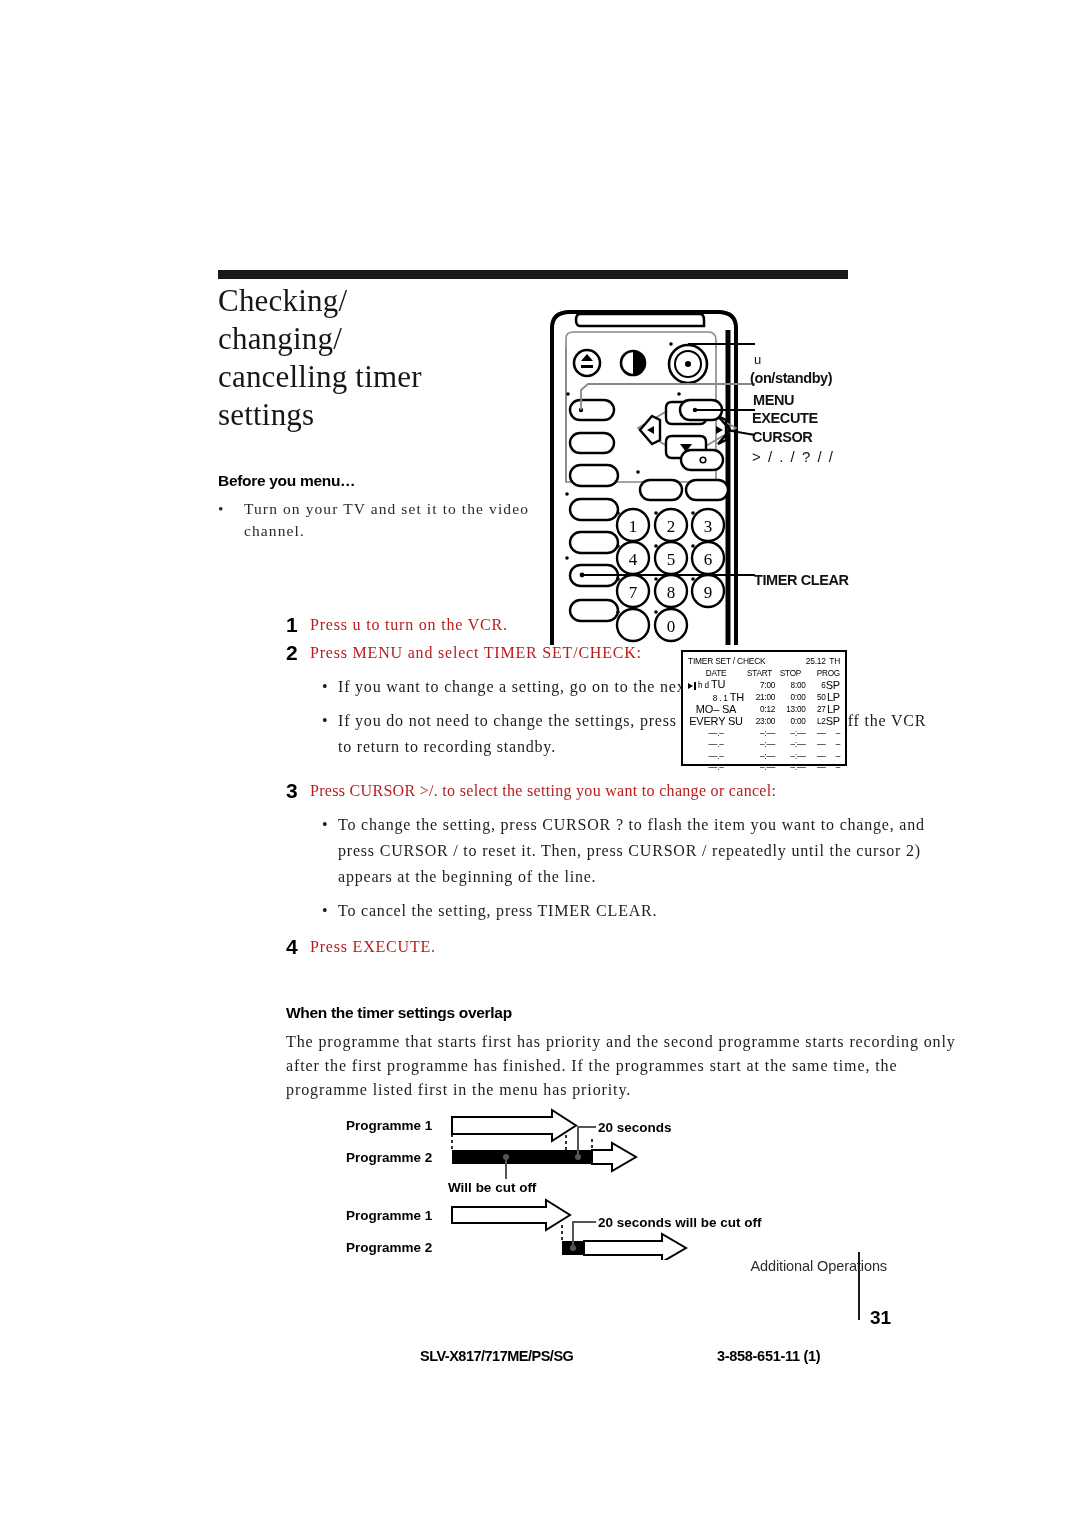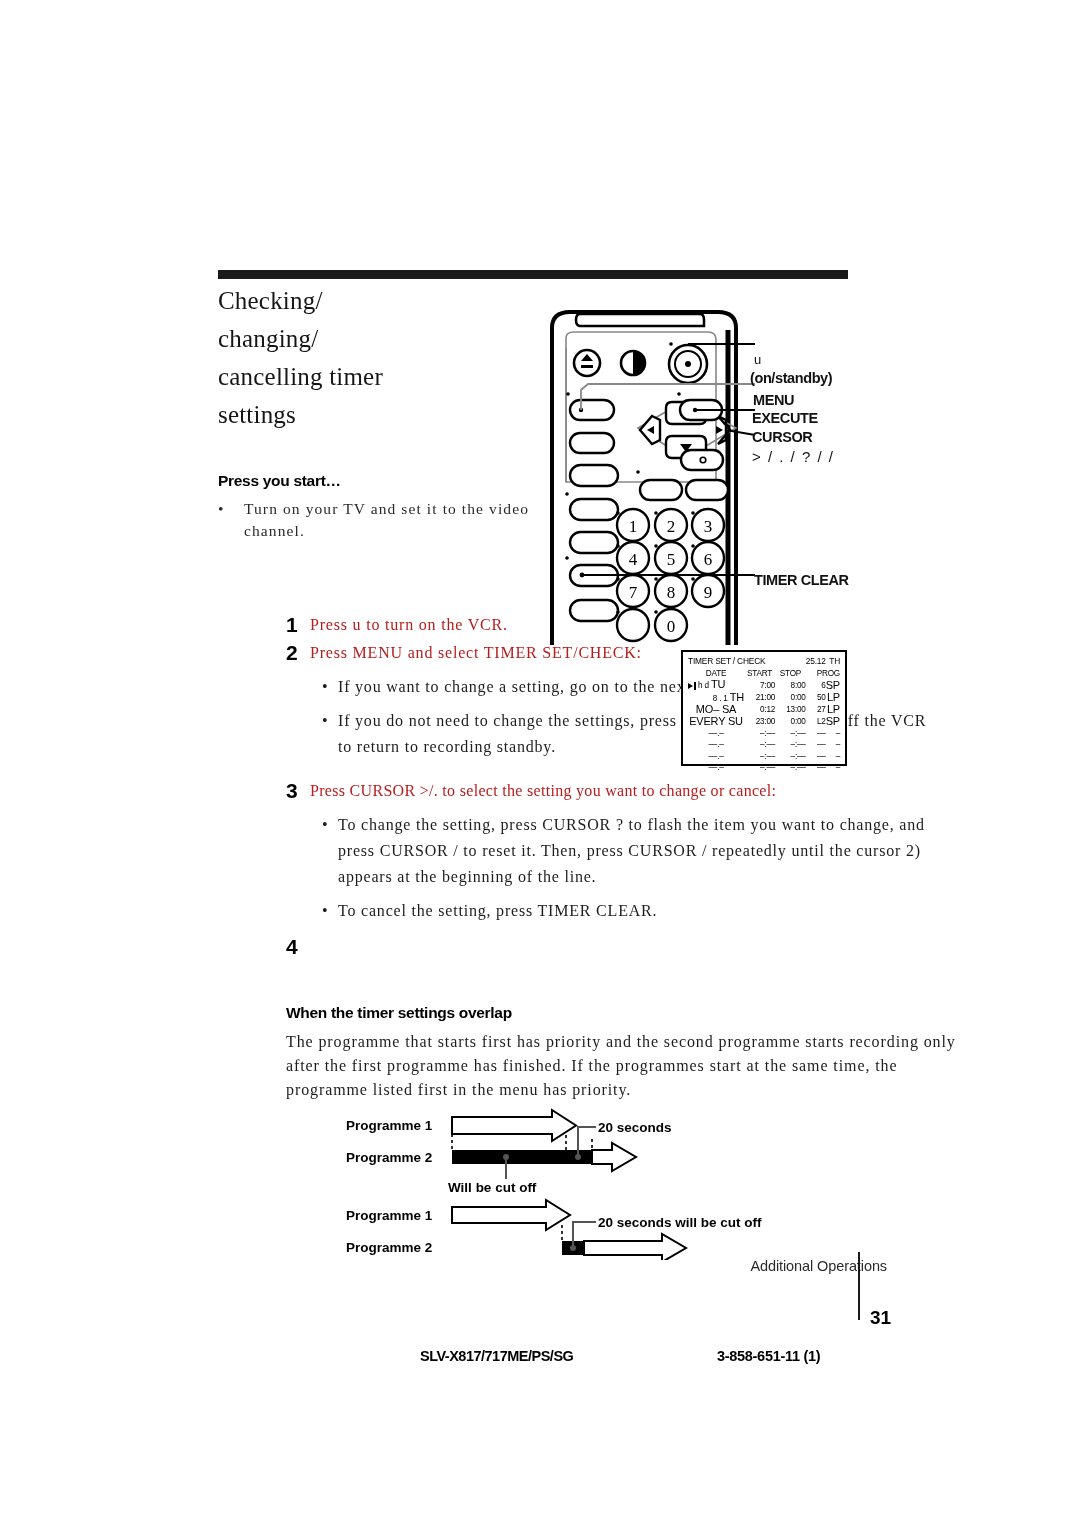--- a/index.html
+++ b/index.html
@@ -30,21 +30,21 @@
     background: #1a1a1a;
   }
 
   
   .title {
     position: absolute;
     left: 218px;
     top: 282px;
     width: 330px;
     font-family: "Liberation Serif", serif;
-    font-size: 25px;
+    font-size: 31px;
     line-height: 38px;
     letter-spacing: .2px;
     color: #161616;
   }
 
   
   .before-head {
     position: absolute;
     left: 218px;
     top: 472px;
@@ -257,21 +257,21 @@
 
   <div class="top-rule"></div>
 
   <div class="title">
     <div>Checking/</div>
     <div>changing/</div>
     <div>cancelling timer</div>
     <div>settings</div>
   </div>
 
-  <div class="before-head">Press you start…</div>
+  <div class="before-head">Before you menu…</div>
   <div class="before-bullet">
     <span class="b">•</span>
     <span class="txt">Turn on your TV and set it to the video channel.</span>
   </div>
 
   <div class="remote-wrap">
     <svg width="370" height="345" viewBox="0 0 370 345" fill="none" xmlns="http://www.w3.org/2000/svg">
 
       <path d="M12 28 Q12 12 30 12 L178 12 Q196 12 196 28 L196 360 Q196 372 180 372 L28 372 Q12 372 12 360 Z" stroke="#000" stroke-width="4" fill="#fff"></path>
       <path d="M188 30 L188 360" stroke="#000" stroke-width="5"></path>
@@ -409,20 +409,21 @@
         <span class="txt" style="width:600px">To change the setting, press CURSOR ? to flash the item you want to change, and press CURSOR / to reset it.  Then, press CURSOR / repeatedly until the cursor 2) appears at the beginning of the line.</span>
       </div>
       <div class="sub">
         <span class="b">•</span>
         <span class="txt">To cancel the setting, press TIMER CLEAR.</span>
       </div>
     </div>
 
     <div class="step" style="margin-top:10px">
       <span class="step-num">4</span>
+      <div class="step-body">Press EXECUTE.</div>
     </div>
 
   </div>
 
   <div class="osd">
     <table>
       <tbody>
           <tr class="r-title">
         <td colspan="3">TIMER SET / CHECK</td>
         <td colspan="1" style="text-align:right">25.12</td>

